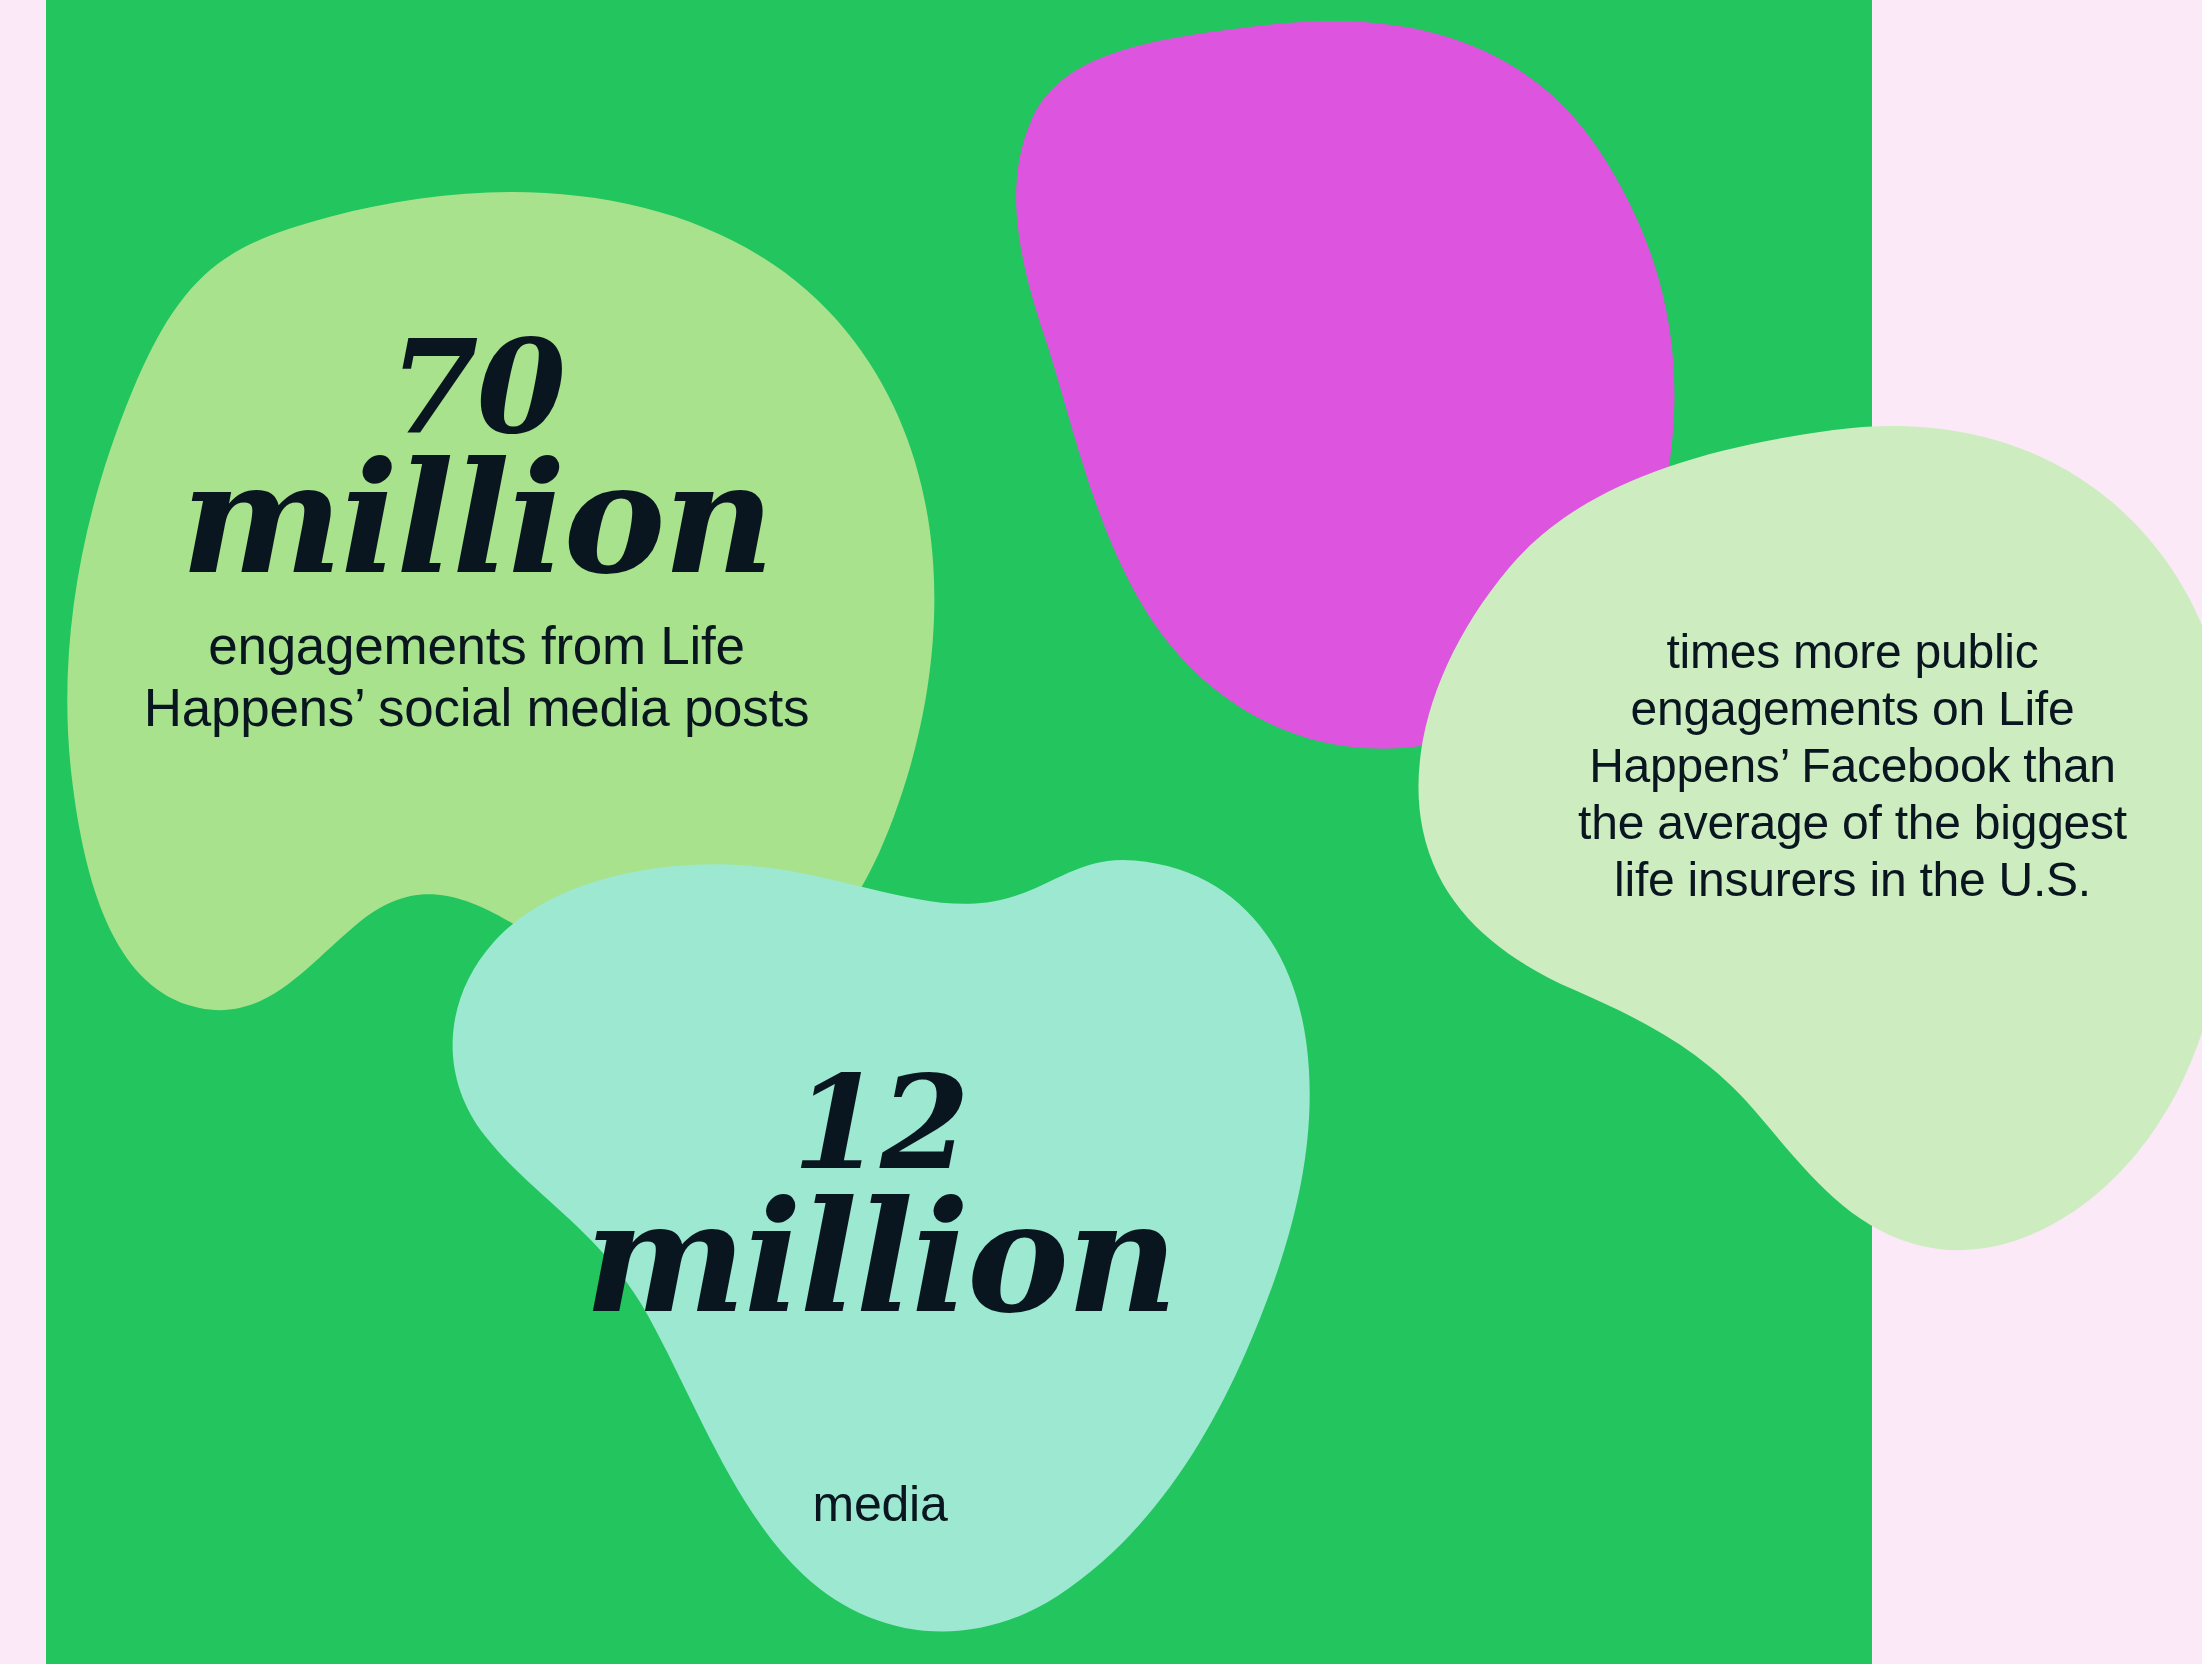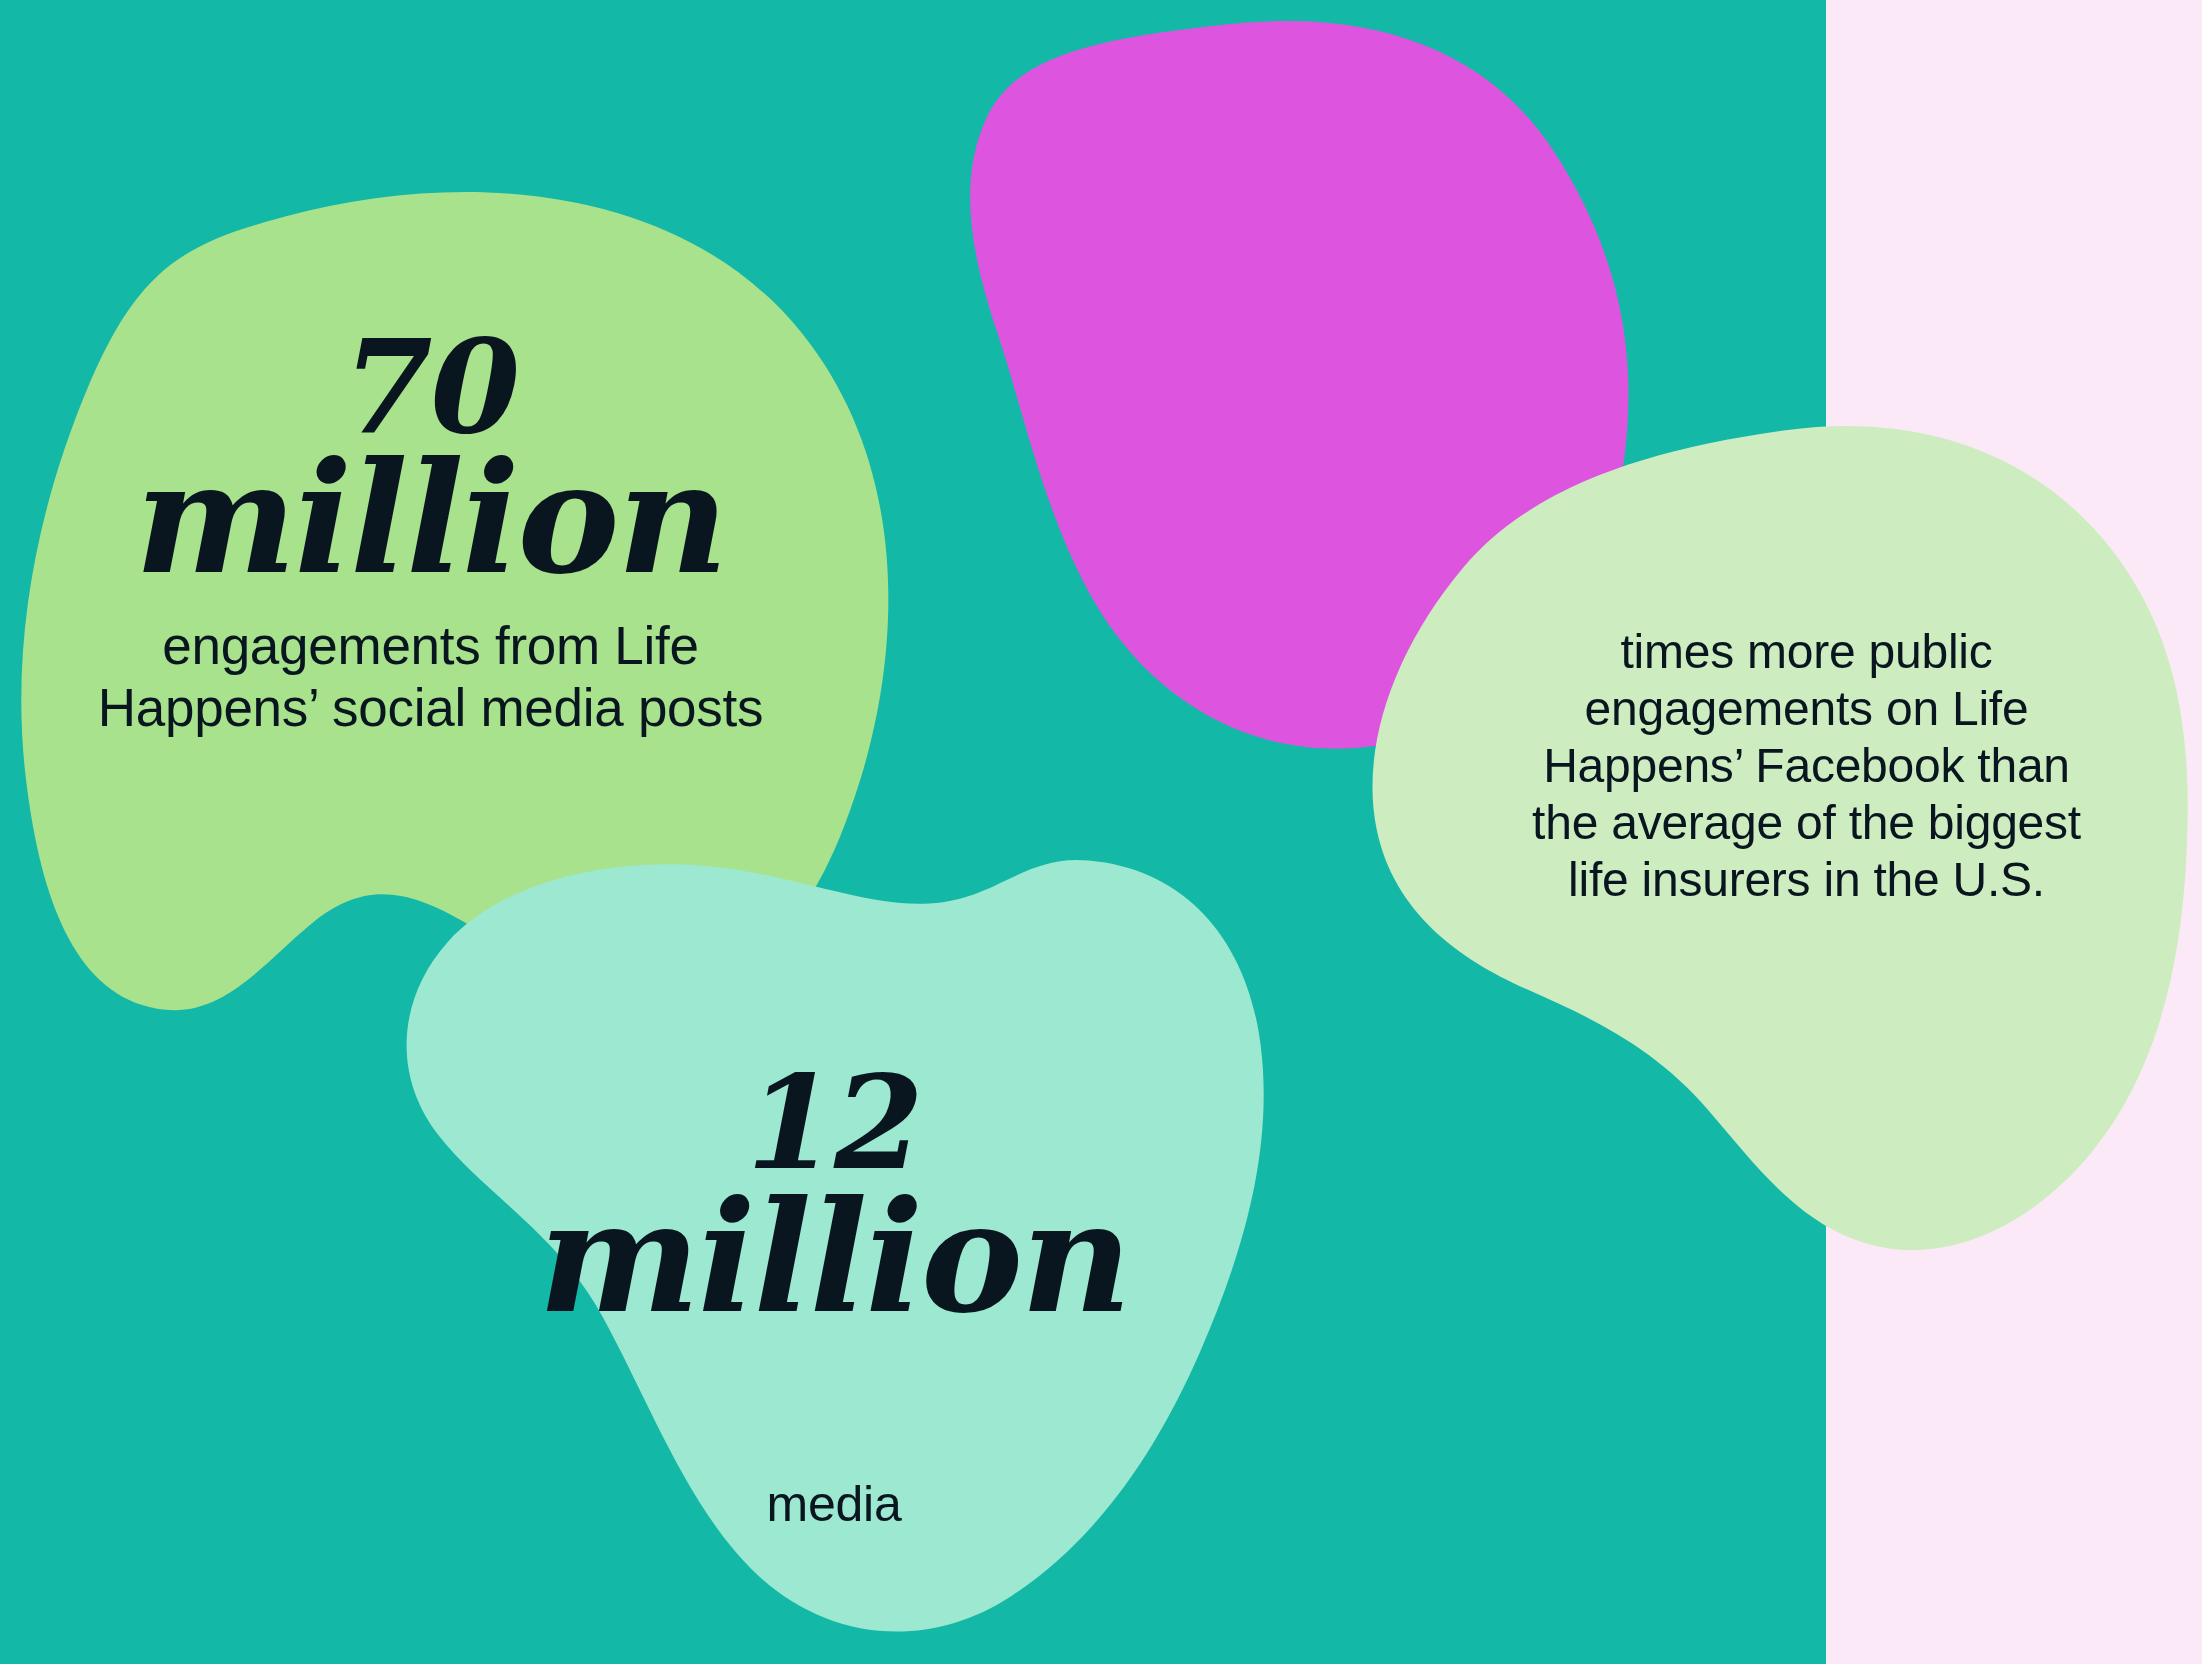--- a/index.html
+++ b/index.html
@@ -10,21 +10,22 @@
     width: 2203px;
     height: 1665px;
     background: #fce9f7;
     font-family: "Liberation Sans", sans-serif;
     overflow: hidden;
   }
   #infographic {
     position: relative;
     width: 1826px;
     height: 1665px;
-    background: #14b8a6;
+    background: #22c55e;
+    margin-left: 46px;
   }
   #blob-layer {
     position: absolute;
     left: 0;
     top: 0;
     width: 2203px;
     height: 1665px;
   }
   .stat-block {
     position: absolute;

